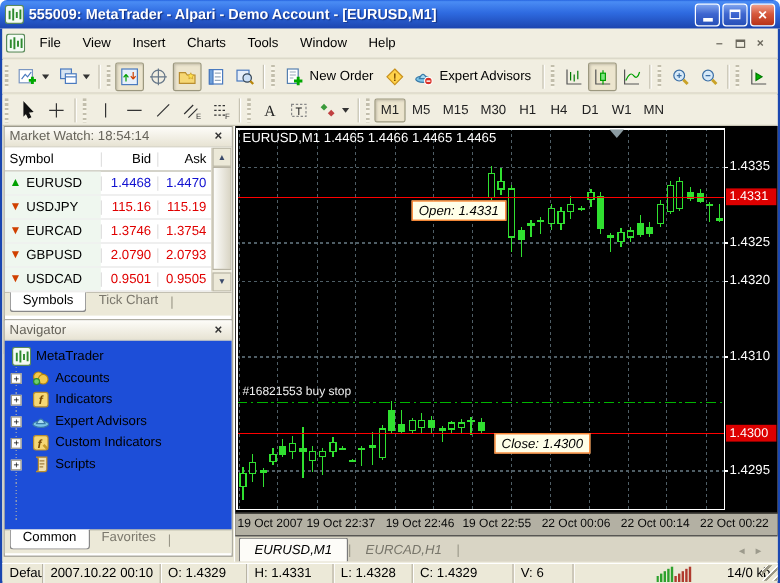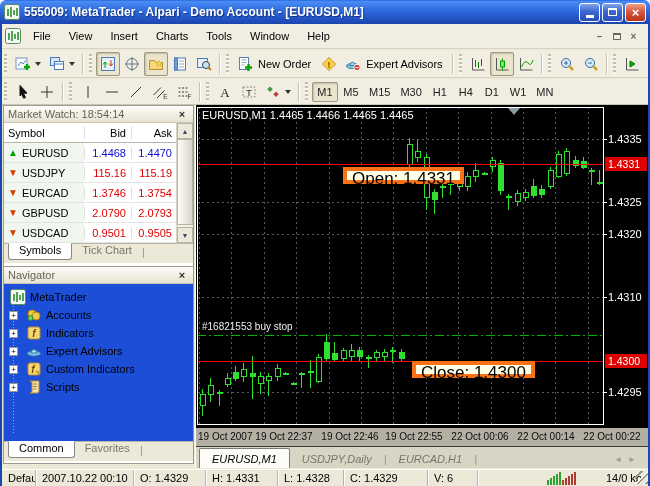--- a/index.html
+++ b/index.html
@@ -85,21 +85,21 @@
   .rightcol{position:absolute;left:194px;top:0;width:452px;height:363px;}
   #chart{position:absolute;left:0;top:0;width:452px;height:341px;background:#000;}
   #chart svg{position:absolute;left:0;top:0;}
   .chart-header{position:absolute;left:6px;top:4px;color:#FFF;font-size:11px;white-space:nowrap;}
   .ylabel{position:absolute;left:412px;transform:translateY(-50%);color:#FFF;font-size:11px;}
   .ytag{position:absolute;left:409px;width:42px;height:14px;transform:translateY(-50%);background:#DD0000;color:#FFF;
     font-size:10.5px;display:flex;align-items:center;padding-left:3px;}
   .xstrip{position:absolute;left:0;top:322px;width:452px;height:19px;background:#B3B0A3;border-top:1px solid #000;}
   .xlabel{position:absolute;top:3px;color:#0A0A0A;font-size:10px;white-space:nowrap;transform:translateX(-50%);}
   .xlabel.left{transform:none;}
-  .tooltip{position:absolute;background:#FFFFE8;border:4px solid #f97316;padding:0 5px;height:17px;line-height:16px;font-size:17px;color:#000;white-space:nowrap;}
+  .tooltip{position:absolute;background:#FFFFE8;border:1px solid #f97316;padding:0 5px;height:17px;line-height:16px;font-size:11px;color:#000;white-space:nowrap;font-style:italic;}
   .orderlbl{position:absolute;color:#EFEFEF;font-size:10px;}
   .shift-marker{position:absolute;width:0;height:0;border-left:6px solid transparent;border-right:6px solid transparent;border-top:7px solid #8A9AA0;}
 
   
   .chart-tabs{position:absolute;left:0;top:341px;width:452px;height:22px;background:#D9D5C5;border-top:1px solid #3A3A3A;display:flex;align-items:flex-end;padding-left:3px;font-style:italic;}
   .ctab{height:18px;padding:2px 12px;color:#77756A;display:flex;align-items:center;}
   .ctab.active{background:#FDFCF8;border:1px solid #7A7A7A;border-bottom:none;border-radius:2px 2px 0 0;color:#000;height:20px;}
   .ctab-sep{color:#9A9788;padding-bottom:3px;}
   .ctab-arrows{margin-left:auto;padding:0 6px 4px;color:#9C9A8C;font-size:8px;letter-spacing:6px;}
 
@@ -692,21 +692,20 @@
               <span class="xlabel" style="left: 154px;">19 Oct 22:46</span>
               <span class="xlabel" style="left: 218px;">19 Oct 22:55</span>
               <span class="xlabel" style="left: 284px;">22 Oct 00:06</span>
               <span class="xlabel" style="left: 350px;">22 Oct 00:14</span>
               <span class="xlabel" style="left: 416px;">22 Oct 00:22</span>
             </div>
           </div>
         <div class="chart-tabs" id="chart-tabs">
             <span class="ctab active">EURUSD,M1</span>
             <span class="ctab-sep"></span>
-            <span class="ctab">USDJPY,Daily</span>
             <span class="ctab-sep">|</span>
             <span class="ctab">EURCAD,H1</span>
             <span class="ctab-sep">|</span>
             <span class="ctab-arrows">◄►</span>
           </div>
       </div>
     </div>
 
     <div class="statusbar" id="status-bar">
         <span class="scell" style="width: 34px;">Default</span>

